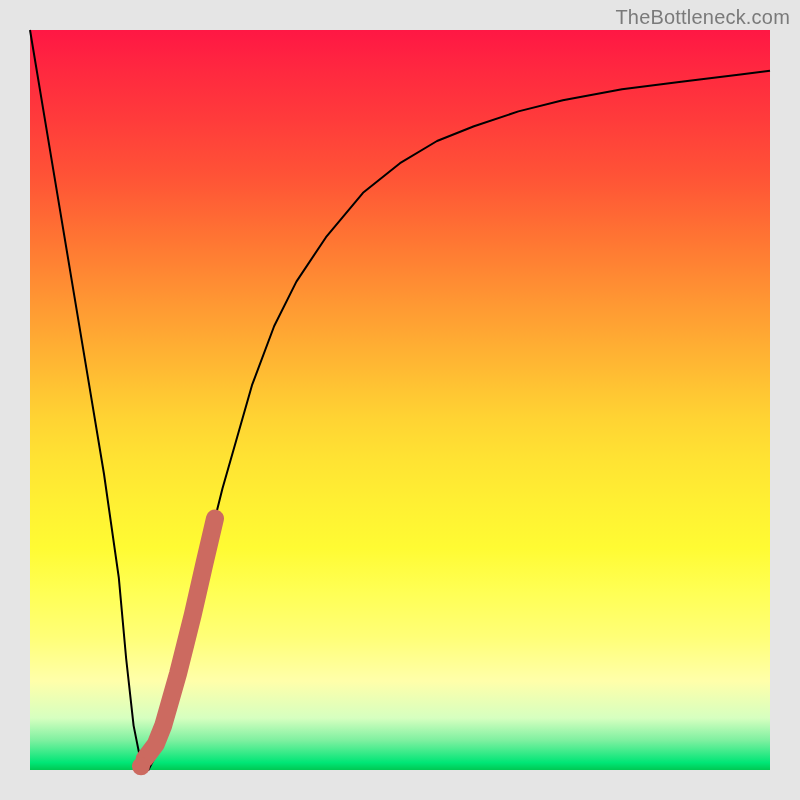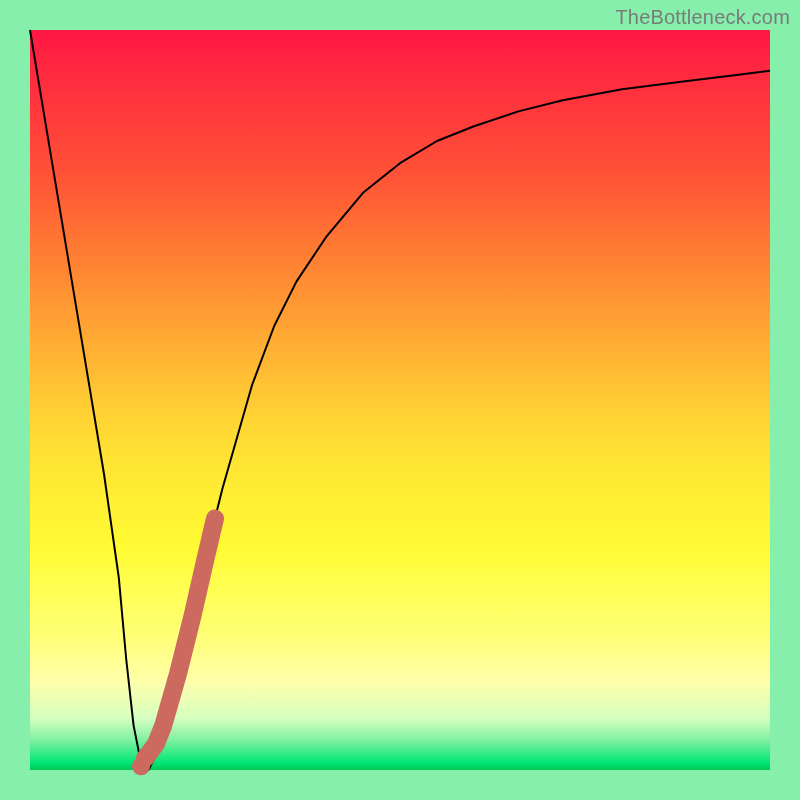--- a/index.html
+++ b/index.html
@@ -8,21 +8,21 @@
     width: 800px;
     height: 800px;
     overflow: hidden;
     background: #000;
     font-family: Arial, Helvetica, sans-serif;
   }
   .frame {
     position: relative;
     width: 800px;
     height: 800px;
-    background: #86efac;
+    background: #e5e5e5;
   }
   .plot {
     position: absolute;
     left: 30px;
     top: 30px;
     width: 740px;
     height: 740px;
     
     background: linear-gradient(
       to bottom,

